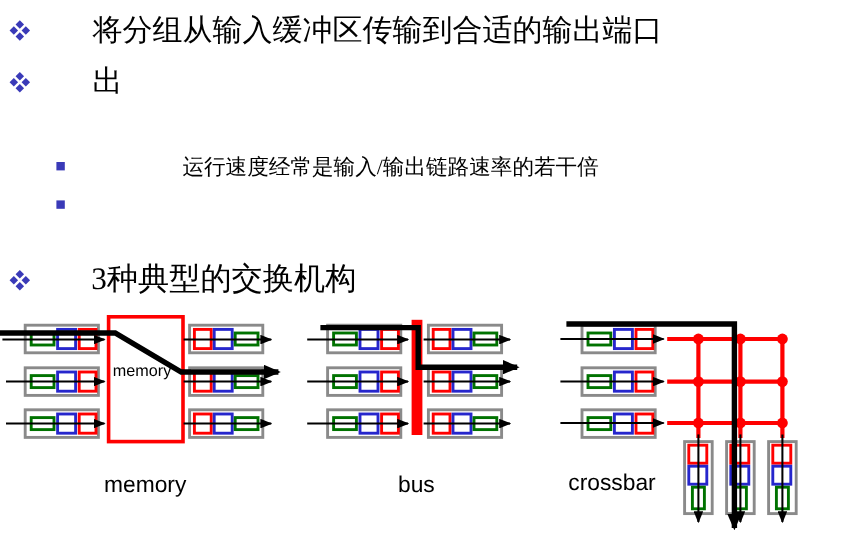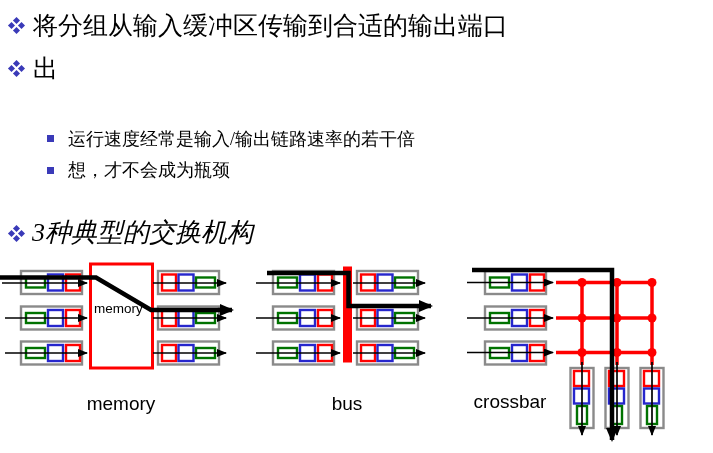--- a/index.html
+++ b/index.html
@@ -2,26 +2,26 @@
 <html style="--accent: #3a3ab8; --red: #ff0000; --blue: #2626cc; --green: #007200; --gray: #8a8a8a; --text: #000000; --background: #ffffff;"><head>
 <meta charset="utf-8">
 <style>
   html,body{margin:0;padding:0;}
   body{
     width:713px;height:453px;position:relative;overflow:hidden;
     background:var(--background,#fff);
     font-family:"Liberation Serif", serif;
     color:var(--text,#000);
   }
-  .bullet{position:absolute;left:0;right:0;}
+  .bullet{position:absolute;left:0;right:0;padding-left:44px;}
   .bt1{margin-left:33px;font-size:25px;}
   .bt1 .line{line-height:35px;white-space:nowrap;}
-  .bt2{margin-left:68px;font-size:18px;}
+  .bt2{margin-left:108px;font-size:18px;}
   .bt2 .line{line-height:27px;white-space:nowrap;}
-  .bth{margin-left:32px;font-size:26px;line-height:40px;white-space:nowrap;font-style:italic;}
+  .bth{margin-left:32px;font-size:26px;line-height:40px;white-space:nowrap;}
   
   .dmk{position:absolute;left:8px;width:16px;height:16px;}
   .dmk i{position:absolute;width:5px;height:5px;background:var(--accent,#3a3ab8);transform:rotate(45deg);}
   .dmk i:nth-child(1){left:5.5px;top:0.5px;}
   .dmk i:nth-child(2){left:0.5px;top:5.5px;}
   .dmk i:nth-child(3){left:10.5px;top:5.5px;}
   .dmk i:nth-child(4){left:5.5px;top:10.5px;}
   
   .smk{position:absolute;left:47px;width:7px;height:7px;background:var(--accent,#3a3ab8);}
   svg{position:absolute;left:0;top:0;}
@@ -64,21 +64,20 @@
 <div class="bullet" style="top:126px">
   <span class="smk" style="top:9px"></span>
   <div class="bt2">
       <div class="line">运行速度经常是输入/输出链路速率的若干倍</div>
     </div>
 </div>
 
 <div class="bullet" style="top:157px">
   <span class="smk" style="top:10px"></span>
   <div class="bt2">
-    <div class="line">想，才不会成为瓶颈</div>
   </div>
 </div>
 
 <div class="bullet" style="top:213px">
   <span class="dmk" style="top:12px">
       <i></i>
       <i></i>
       <i></i>
       <i></i>
     </span>

